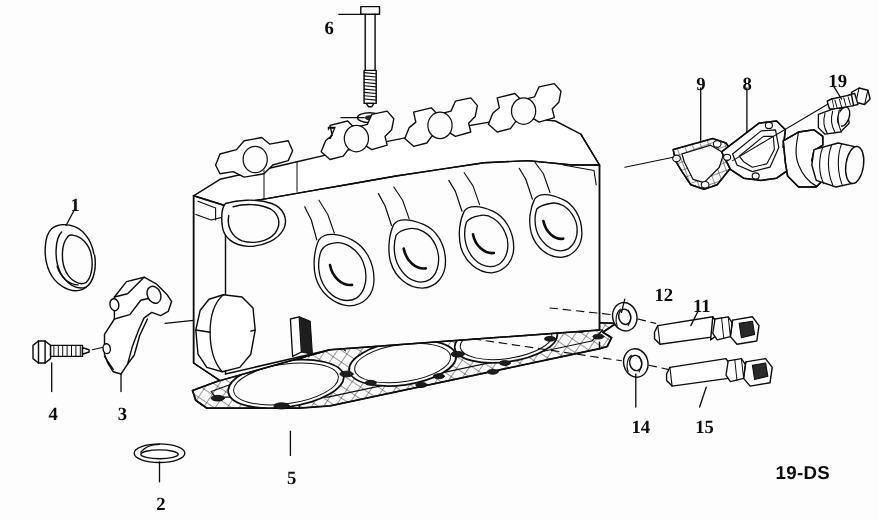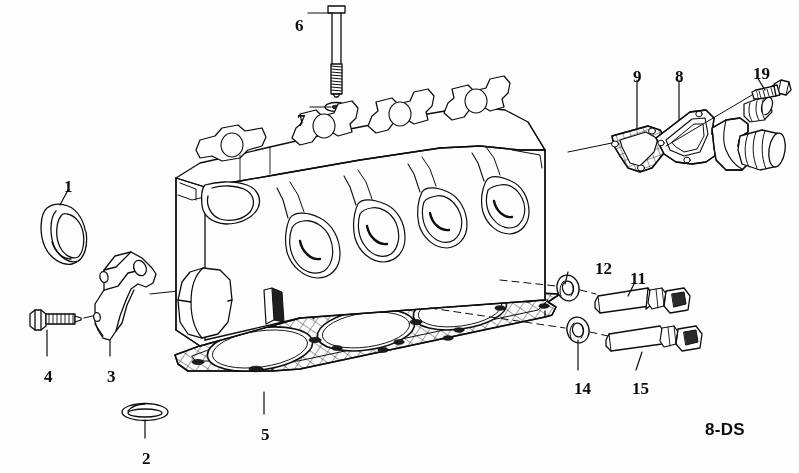--- a/index.html
+++ b/index.html
@@ -394,14 +394,14 @@
       <div class="callout-label" style="left: 297px; top: 112px;">7</div>
       <div class="callout-label" style="left: 675px; top: 68px;">8</div>
       <div class="callout-label" style="left: 633px; top: 68px;">9</div>
       <div class="callout-label" style="left: 753px; top: 65px;">19</div>
       <div class="callout-label" style="left: 630px; top: 270px;">11</div>
       <div class="callout-label" style="left: 564px; top: 260px; margin-left: 31px;">12</div>
       <div class="callout-label" style="left: 632px; top: 380px;">15</div>
       <div class="callout-label" style="left: 574px; top: 380px;">14</div>
     </div>
 
-  <div class="footer-code" style="left:705px; top:420px;">8-DS</div>
+  <div class="footer-code" style="left:705px; top:420px;">19-DS</div>
 </div>
 
 </body></html>

